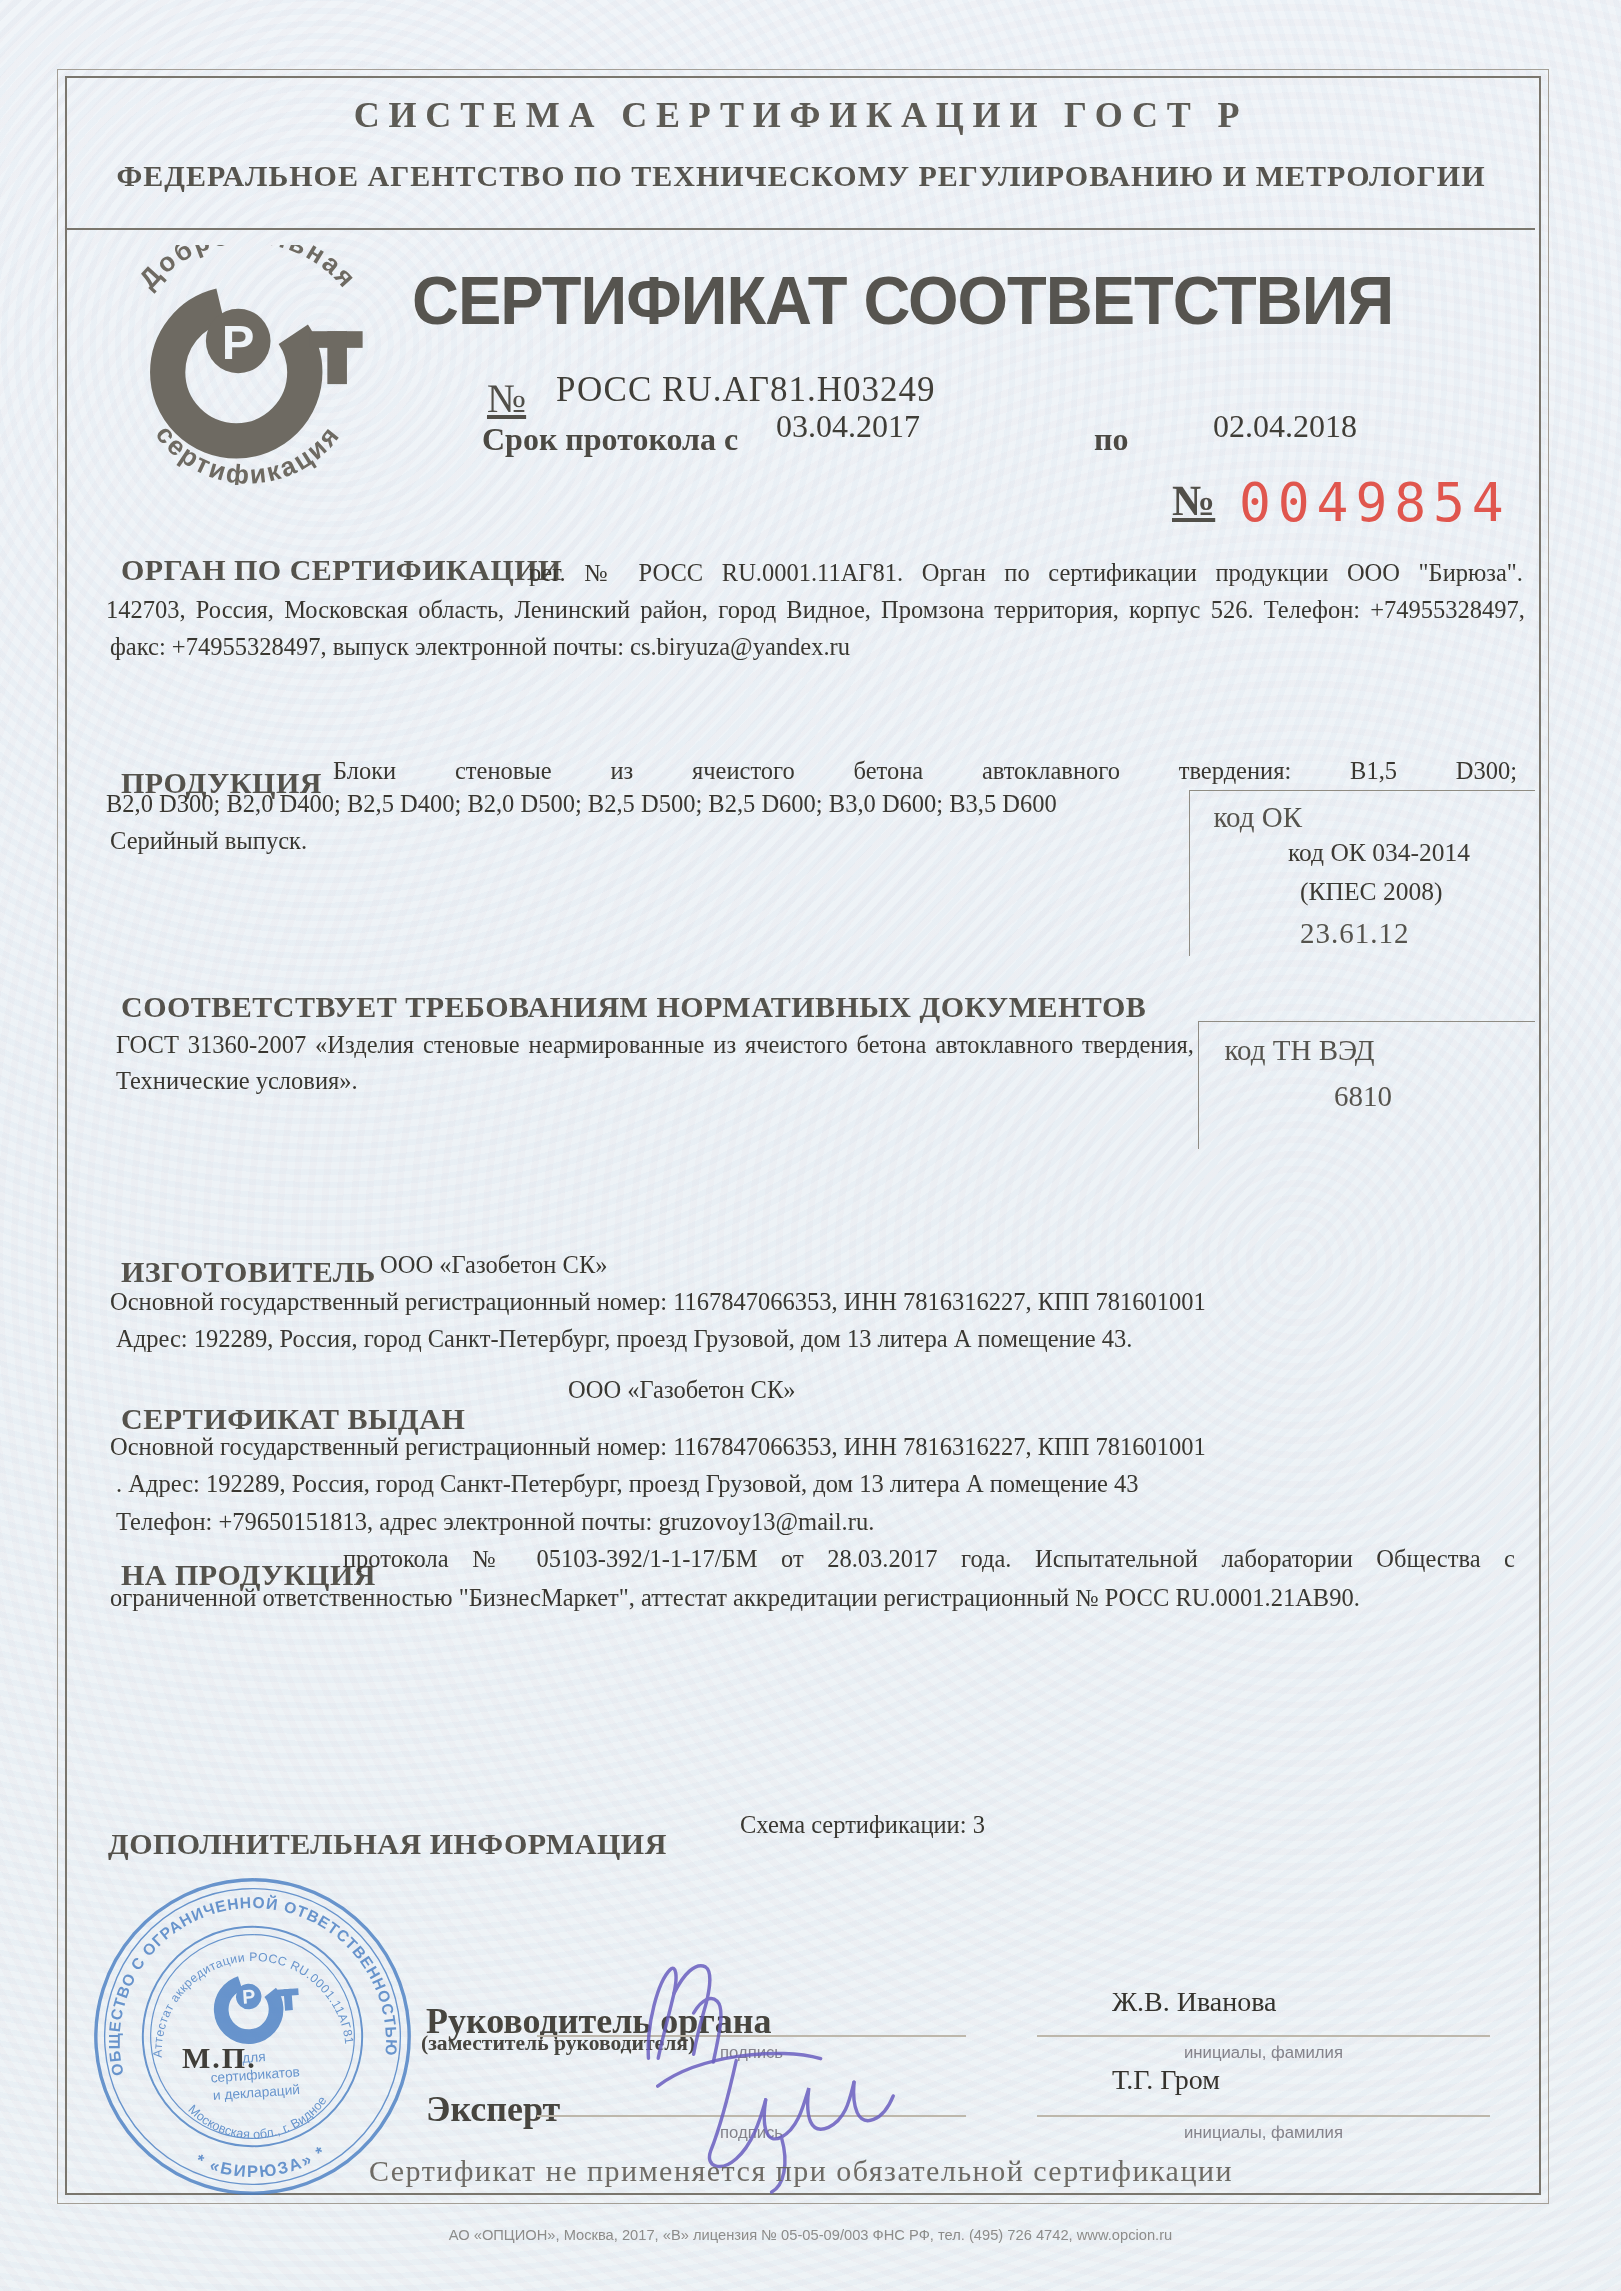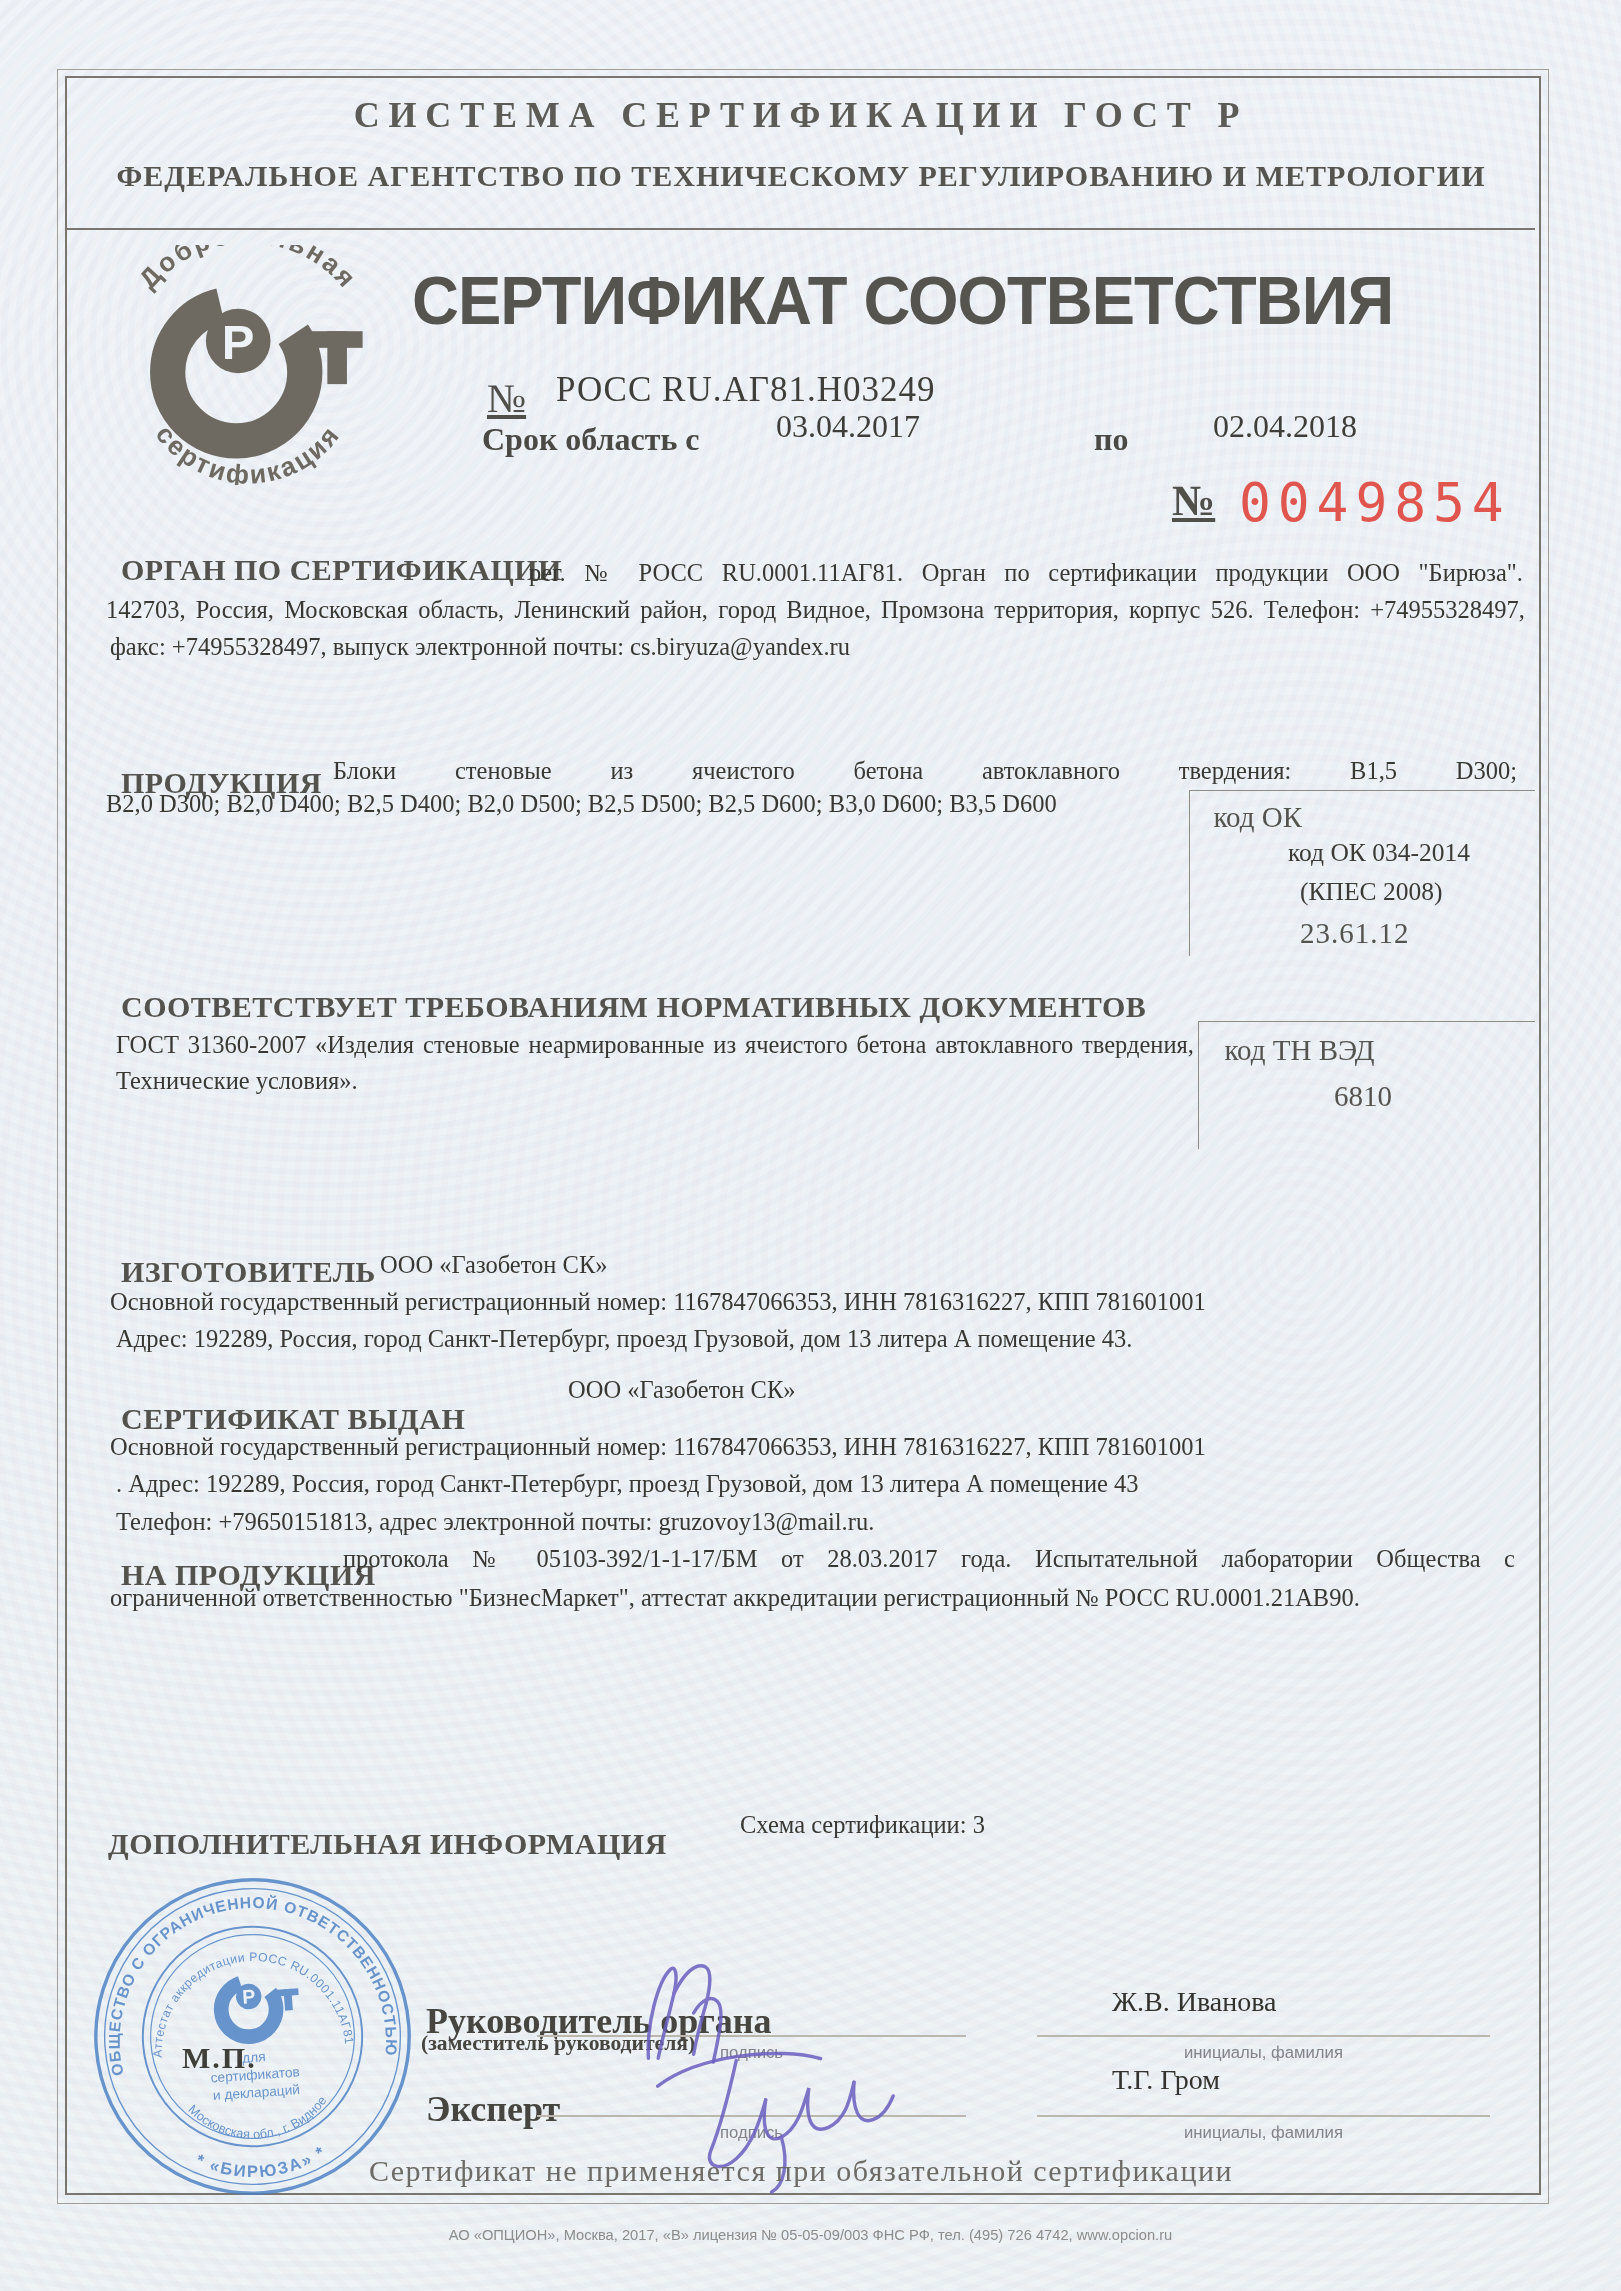--- a/index.html
+++ b/index.html
@@ -96,36 +96,37 @@
         <rect x="213" y="88" width="54" height="17" fill="#6e6a62"></rect>
         <rect x="231" y="88" width="20" height="54" fill="#6e6a62"></rect>
       </g>
     </svg>
   </div>
 
   <div class="abs doc-title">СЕРТИФИКАТ СООТВЕТСТВИЯ</div>
 
   <div class="abs no-label" style="text-decoration:underline;">№</div>
   <div class="abs no-value">РОСС RU.АГ81.Н03249</div>
-  <div class="abs validity-label">Срок область  с</div>
+  <div class="abs validity-label">Срок протокола  с</div>
   <div class="abs valid-from">03.04.2017</div>
   <div class="abs po-label">по</div>
   <div class="abs valid-to">02.04.2018</div>
 
   <div class="abs blank-no-label" style="text-decoration:underline;">№</div>
   <div class="abs blank-no">0049854</div>
 
   <div class="abs sec-head" style="left:121px;top:553px;">ОРГАН ПО СЕРТИФИКАЦИИ</div>
   <div class="abs body-t just-all" style="left:529px;top:555px;width:994px;">рег. № РОСС RU.0001.11АГ81. Орган по сертификации продукции ООО "Бирюза".</div>
   <div class="abs body-t just-all" style="left:106px;top:592px;width:1419px;">142703, Россия, Московская область, Ленинский район, город Видное, Промзона территория, корпус 526. Телефон: +74955328497,</div>
   <div class="abs body-t" style="left:110px;top:629px;width:1419px;">факс: +74955328497, выпуск электронной почты: cs.biryuza@yandex.ru</div>
 
   <div class="abs sec-head" style="left:121px;top:766px;">ПРОДУКЦИЯ</div>
   <div class="abs body-t just-all" style="left:333px;top:753px;width:1184px;">Блоки стеновые из ячеистого бетона автоклавного твердения: В1,5 D300;</div>
   <div class="abs body-t" style="left:106px;top:786px;width:1419px;">В2,0 D300; В2,0 D400; В2,5 D400; В2,0 D500; В2,5 D500; В2,5 D600; В3,0 D600; В3,5 D600</div>
+  <div class="abs body-t" style="left:110px;top:823px;width:784px;">Серийный выпуск.</div>
 
   <div class="abs code-box" style="left:1189px;top:790px;width:345px;height:165px;">
     <div class="cap" style="margin:9.8px 0 0 23.5px;">код ОК</div>
     <div class="val" style="margin:3.9px 0 0 98px;">код ОК 034-2014</div>
     <div class="val" style="margin:9.8px 0 0 110px;">(КПЕС 2008)</div>
     <div class="cap" style="margin:9.8px 0 0 110px;letter-spacing:1px;">23.61.12</div>
   </div>
 
   <div class="abs sec-head" style="left:121px;top:990px;">СООТВЕТСТВУЕТ ТРЕБОВАНИЯМ НОРМАТИВНЫХ ДОКУМЕНТОВ</div>
   <div class="abs body-t just" style="left:116px;top:1027px;width:1078px;">ГОСТ 31360-2007 «Изделия стеновые неармированные из ячеистого бетона автоклавного твердения, Технические условия».</div>

